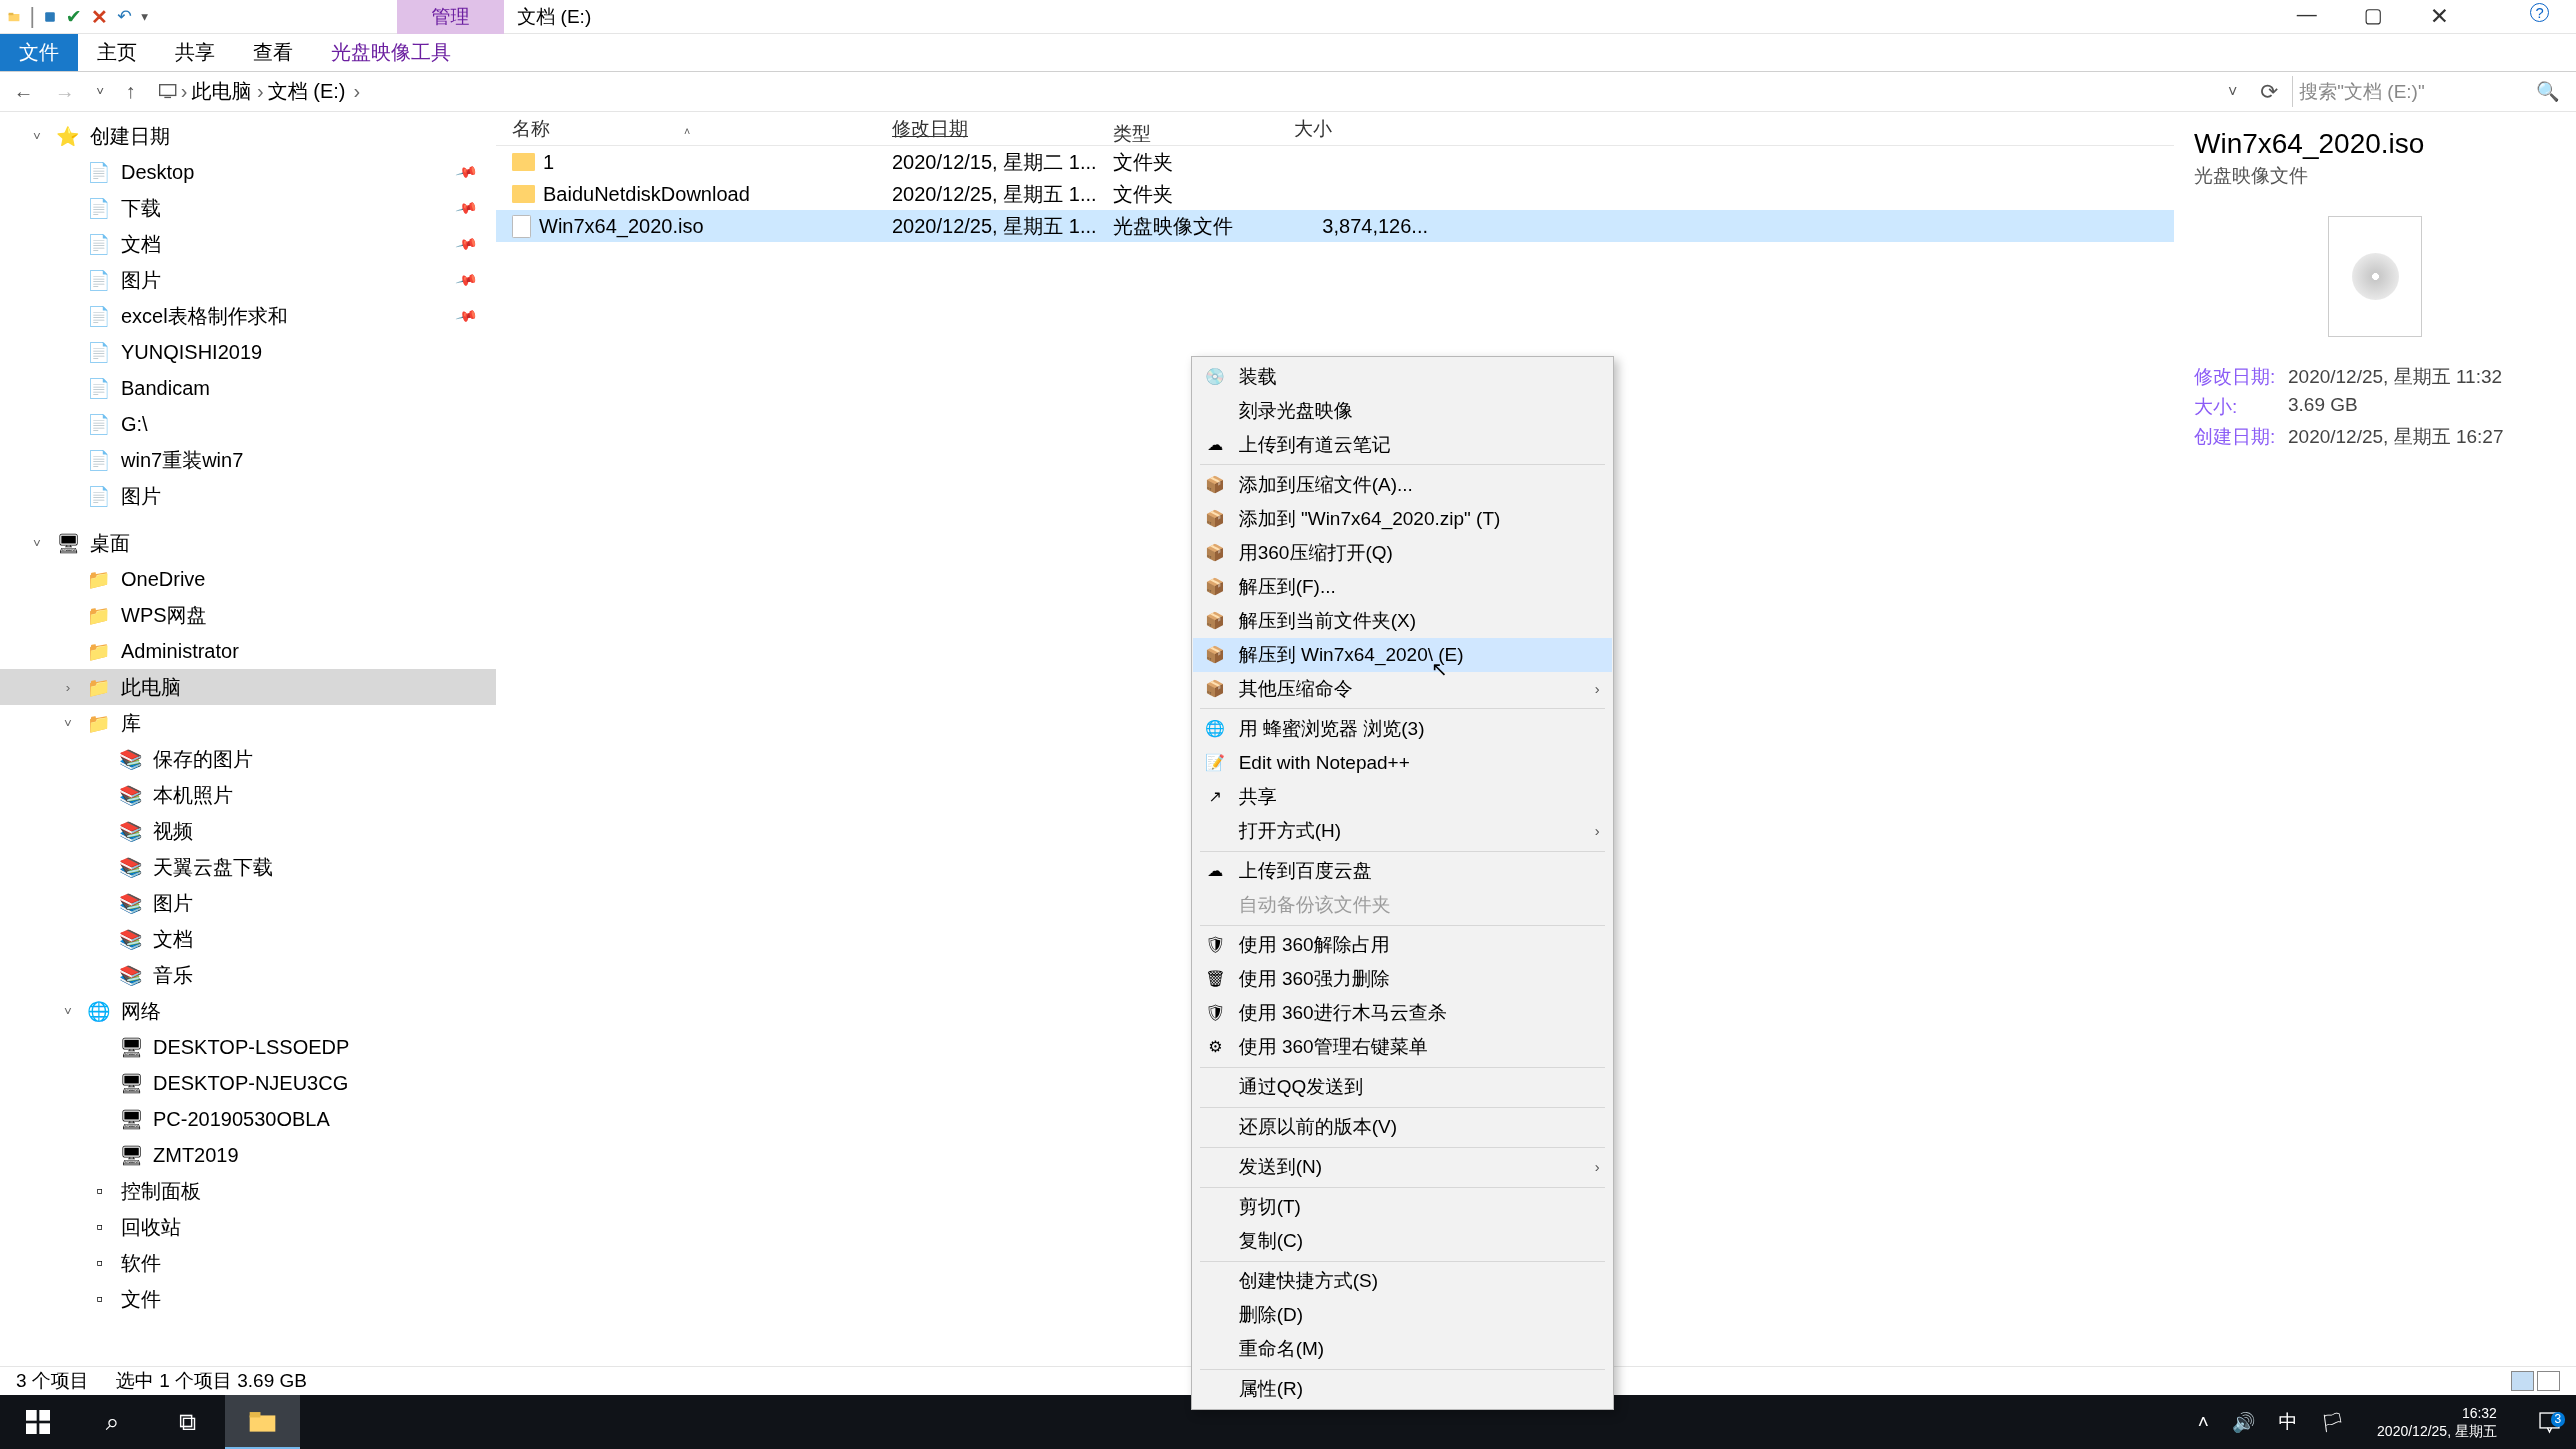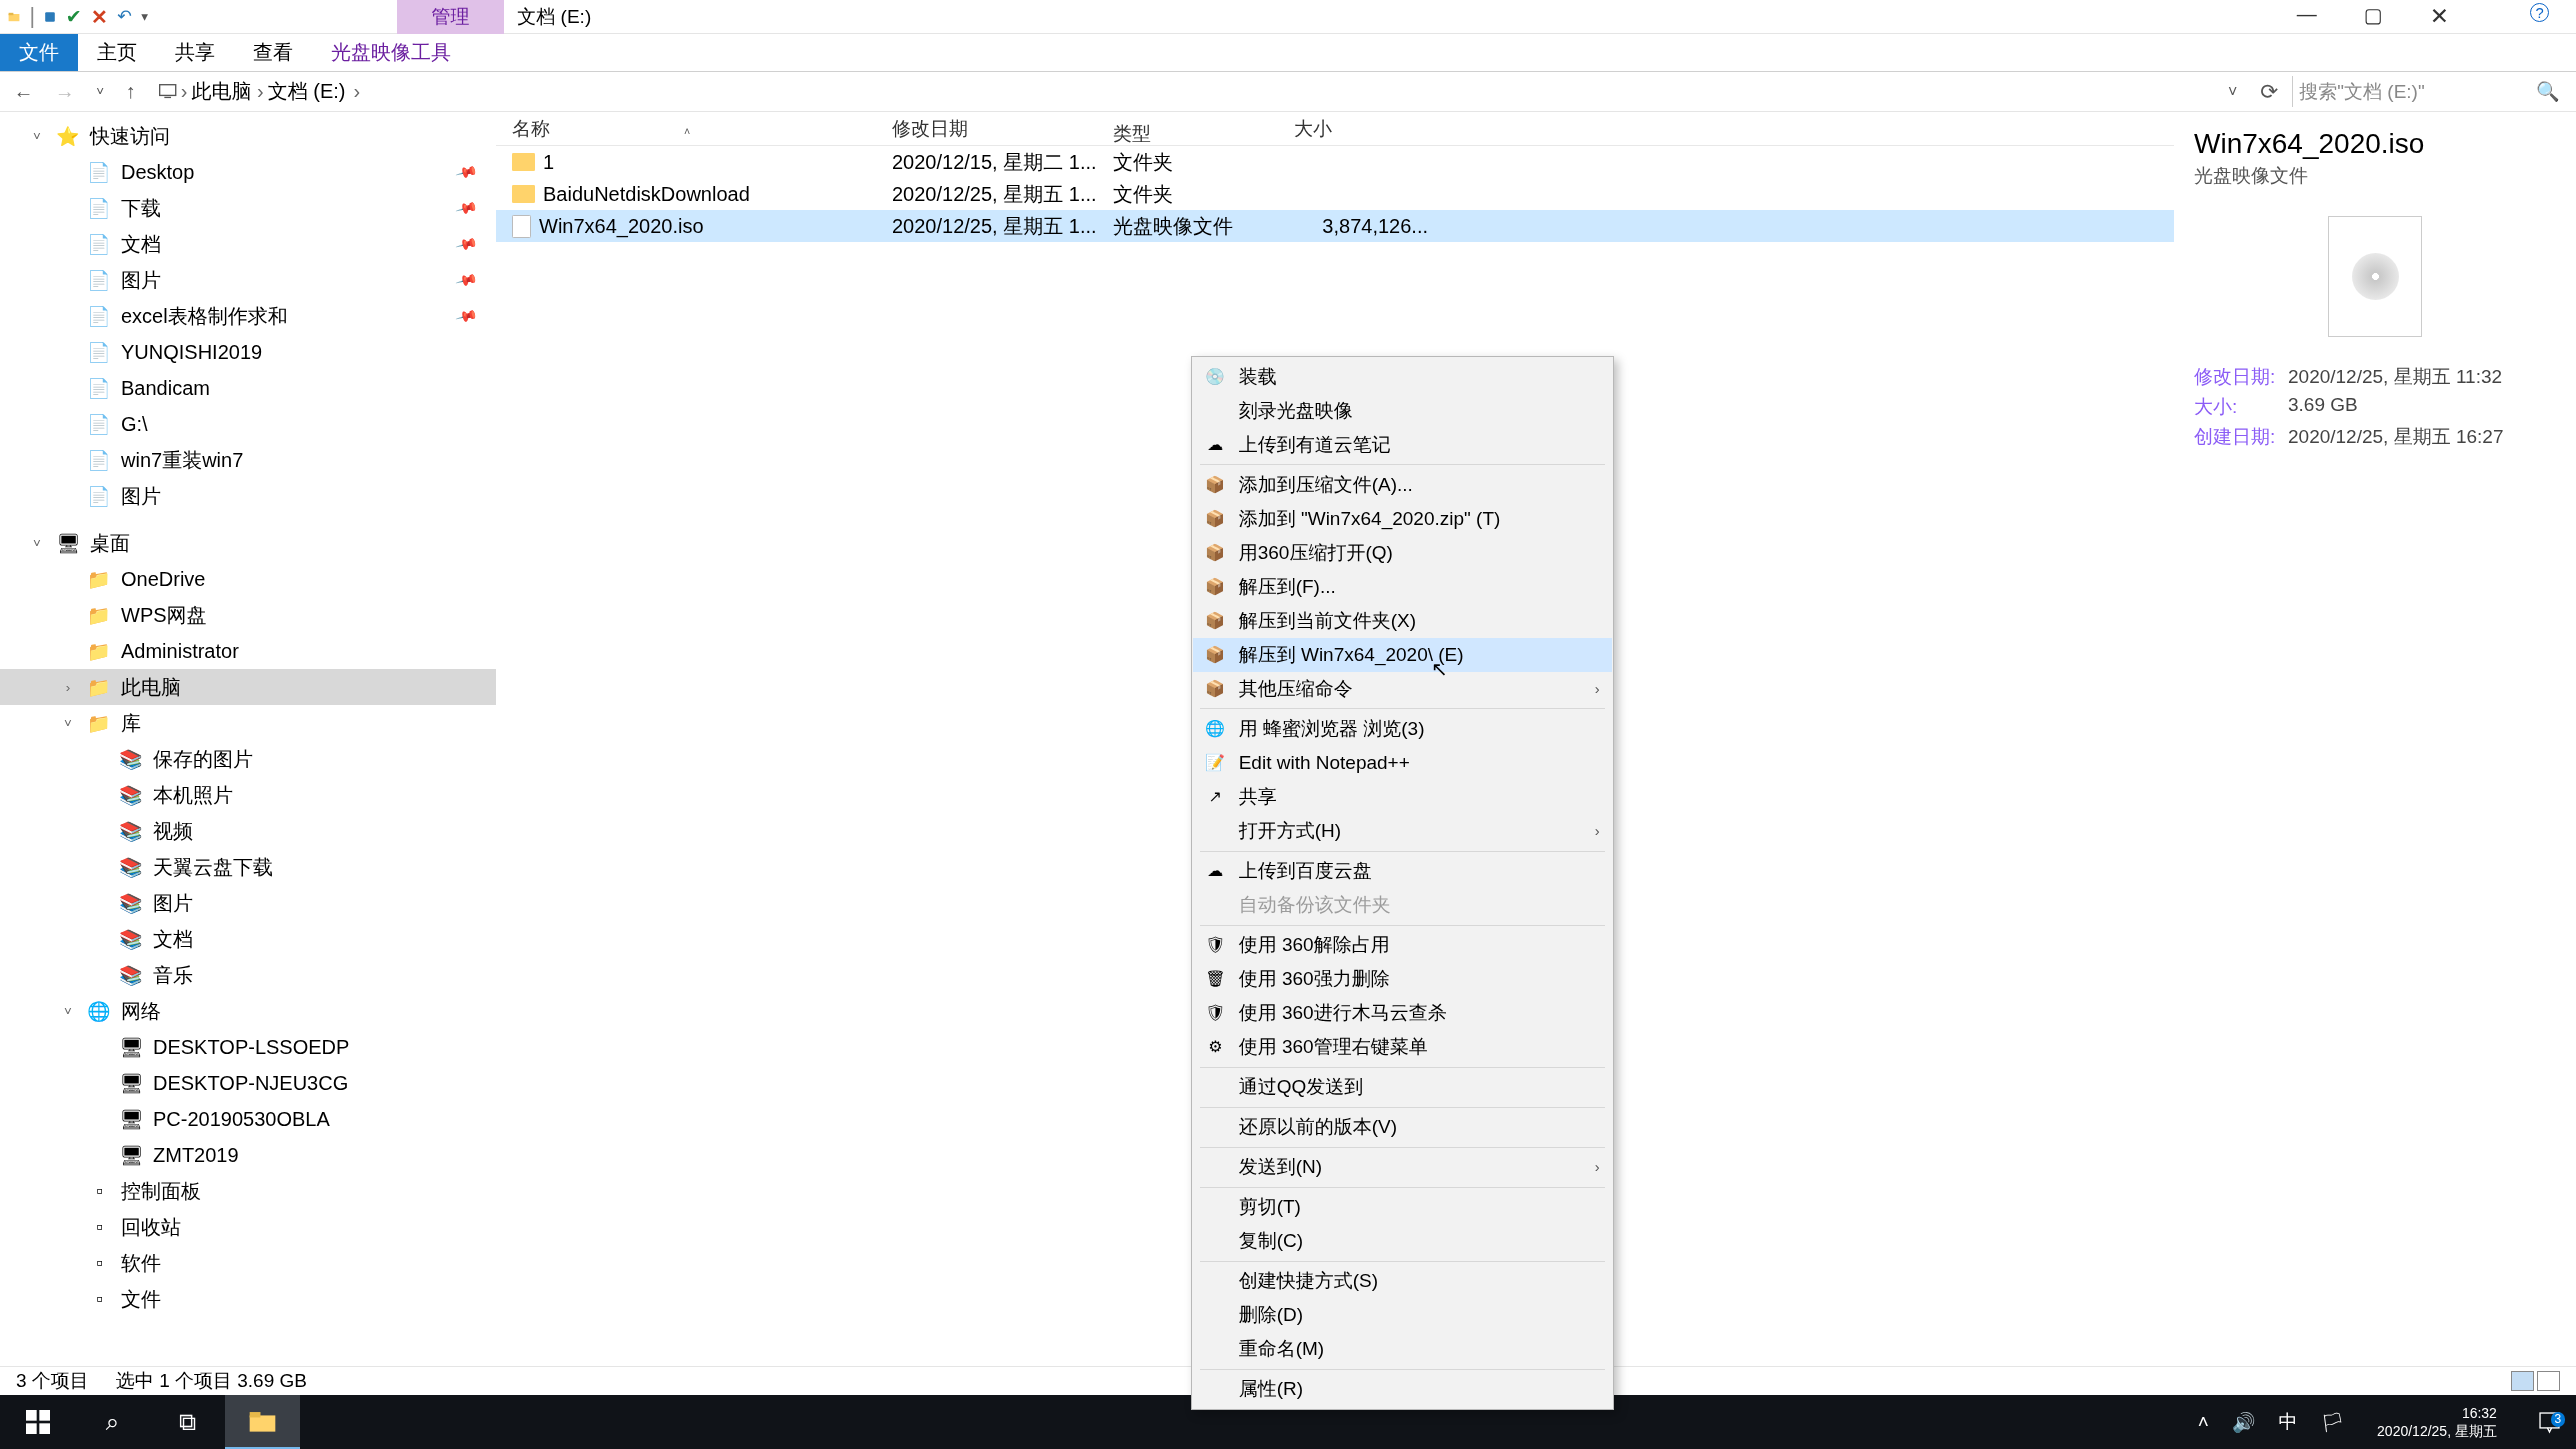--- a/index.html
+++ b/index.html
@@ -36,21 +36,21 @@
 .nav .item.sel { background: #d8d8d8; }
 .nav .pin { margin-left: auto; margin-right: 20px; color: #888; font-size: 14.8px; transform: rotate(30deg); }
 .nav .glyph { width: 27px; display:flex; justify-content:center; font-size: 19px;}
 .nav .pad0 { padding-left: 27px; }
 .nav .pad1 { padding-left: 58px; }
 .nav .caret { width: 20px; color:#666; font-size:13.4px; text-align:center;}
 
 .content { flex: 1; position: relative; }
 .colhdr { display: flex; height: 34px; align-items: center; border-bottom: 0.7px solid #e8e8e8; font-size: 19px; color: #333; }
 .colhdr .c-name { width: 396px; padding-left: 16px; }
-.colhdr .c-date { width: 221px; }
+.colhdr .c-date { width: 221px; text-decoration: underline; }
 .colhdr .c-type { width: 181px; margin-top: 10px; }
 .colhdr .c-size { width: 174px; }
 .sort-caret { font-size:10.7px; color:#555; margin-left:134px;}
 .rows .row { display: flex; height: 32px; align-items: center; font-size: 20px; }
 .rows .row.sel { background: #cde8ff; }
 .rows .row .c-name { width: 396px; padding-left: 16px; display: flex; align-items: center; gap: 8px; }
 .rows .row .c-date { width: 221px; }
 .rows .row .c-type { width: 181px; font-family: Liberation Mono, monospace; }
 .rows .row .c-size { width: 174px; text-align: right; padding-right: 40px;}
 .fico { width: 23px; height: 17.4px; background: #ffd36b; border-radius: 1.3px; }
@@ -157,21 +157,21 @@
     <span style="color:#666;">🔍</span>
   </div>
 </div>
 
 <div class="main">
 
   <div class="nav" id="navpane">
       <div class="item pad0">
         <span class="caret">˅</span>
         <span class="glyph">⭐</span>
-        <span>快速访问</span>
+        <span>创建日期</span>
       </div>
       <div class="item pad1">
         <span class="caret"></span>
         <span class="glyph">📄</span>
         <span>Desktop</span>
         <span class="pin">📌</span>
       </div>
       <div class="item pad1">
         <span class="caret"></span>
         <span class="glyph">📄</span>

